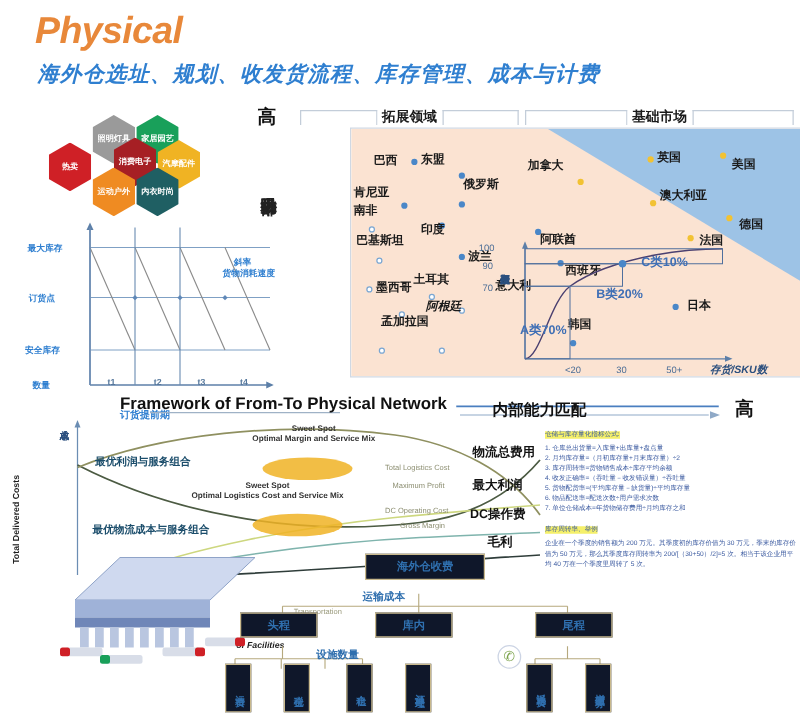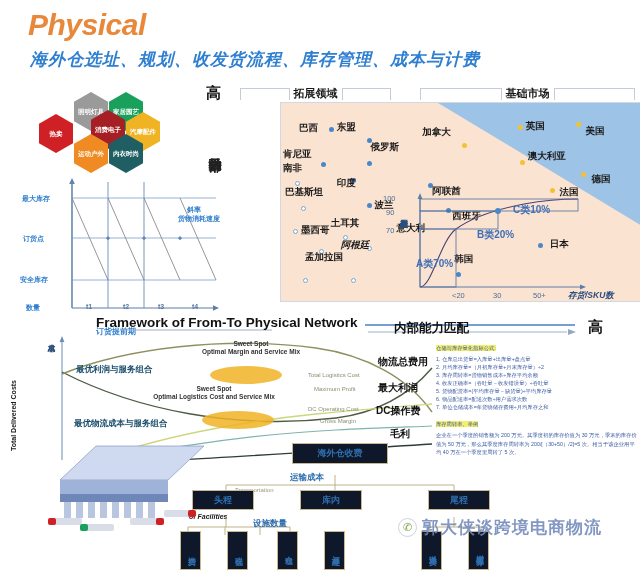--- a/index.html
+++ b/index.html
@@ -176,21 +176,21 @@
 <div class="abs axlabel" style="left:123px; top:303px; color:#55779c;">t2</div>
 <div class="abs axlabel" style="left:158px; top:303px; color:#55779c;">t3</div>
 <div class="abs axlabel" style="left:192px; top:303px; color:#55779c;">t4</div>
 <div class="abs axlabel" style="left:187px; top:205px;">斜率</div>
 <div class="abs axlabel" style="left:178px; top:214px;">货物消耗速度</div>
 <div class="abs axlabel" style="left:96px; top:326px; font-size:8px;">订货提前期</div>
 
 <div class="abs vert-label" style="left:208px; top:148px;">外部市场吸引力</div>
 
 <div class="abs" style="left:206px; top:84px; font-size:15px; font-weight:bold; color:#111;">高</div>
-<div class="abs" style="left:240px; top:86px; width:151px; display:flex; align-items:center;">
+<div class="abs" style="left:240px; top:86px; width:175px; display:flex; align-items:center;">
   <div class="bracket" style="flex:1;"></div>
   <div class="bracket-label">拓展领域</div>
   <div class="bracket" style="flex:1;"></div>
 </div>
 <div class="abs" style="left:420px; top:86px; width:215px; display:flex; align-items:center;">
   <div class="bracket" style="flex:1;"></div>
   <div class="bracket-label">基础市场</div>
   <div class="bracket" style="flex:1;"></div>
 </div>
 
@@ -388,14 +388,13 @@
 <div class="abs flab" style="left:253px; top:518px;">设施数量</div>
 <div class="abs fbox v" style="left:180px; top:531px; width:21px; height:39px;">运费</div>
 <div class="abs fbox v" style="left:227px; top:531px; width:21px; height:39px;">税金</div>
 <div class="abs fbox v" style="left:277px; top:531px; width:21px; height:39px;">仓租</div>
 <div class="abs fbox v" style="left:324px; top:531px; width:21px; height:39px;">订单处理</div>
 <div class="abs fbox v" style="left:421px; top:531px; width:21px; height:39px;">派送费</div>
 <div class="abs fbox v" style="left:468px; top:531px; width:21px; height:39px;">增值服务</div>
 
 <div class="abs" id="wm">
   <div class="circ">✆</div>
-  <div class="txt">郭大侠谈跨境电商物流</div>
 </div>
 
 </body></html>

